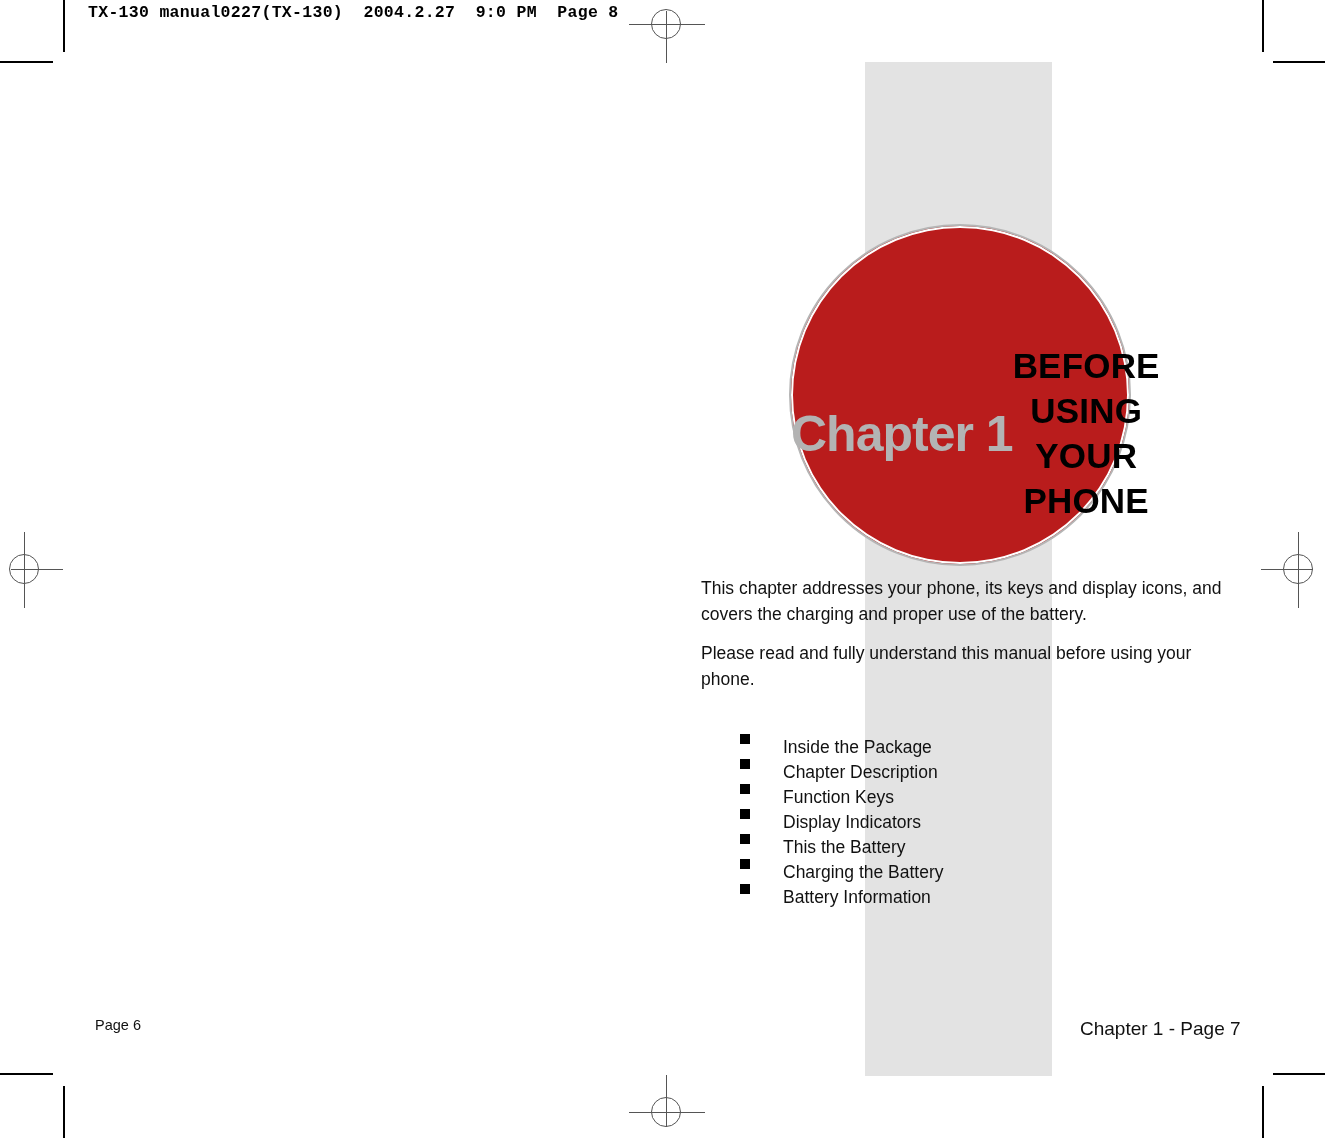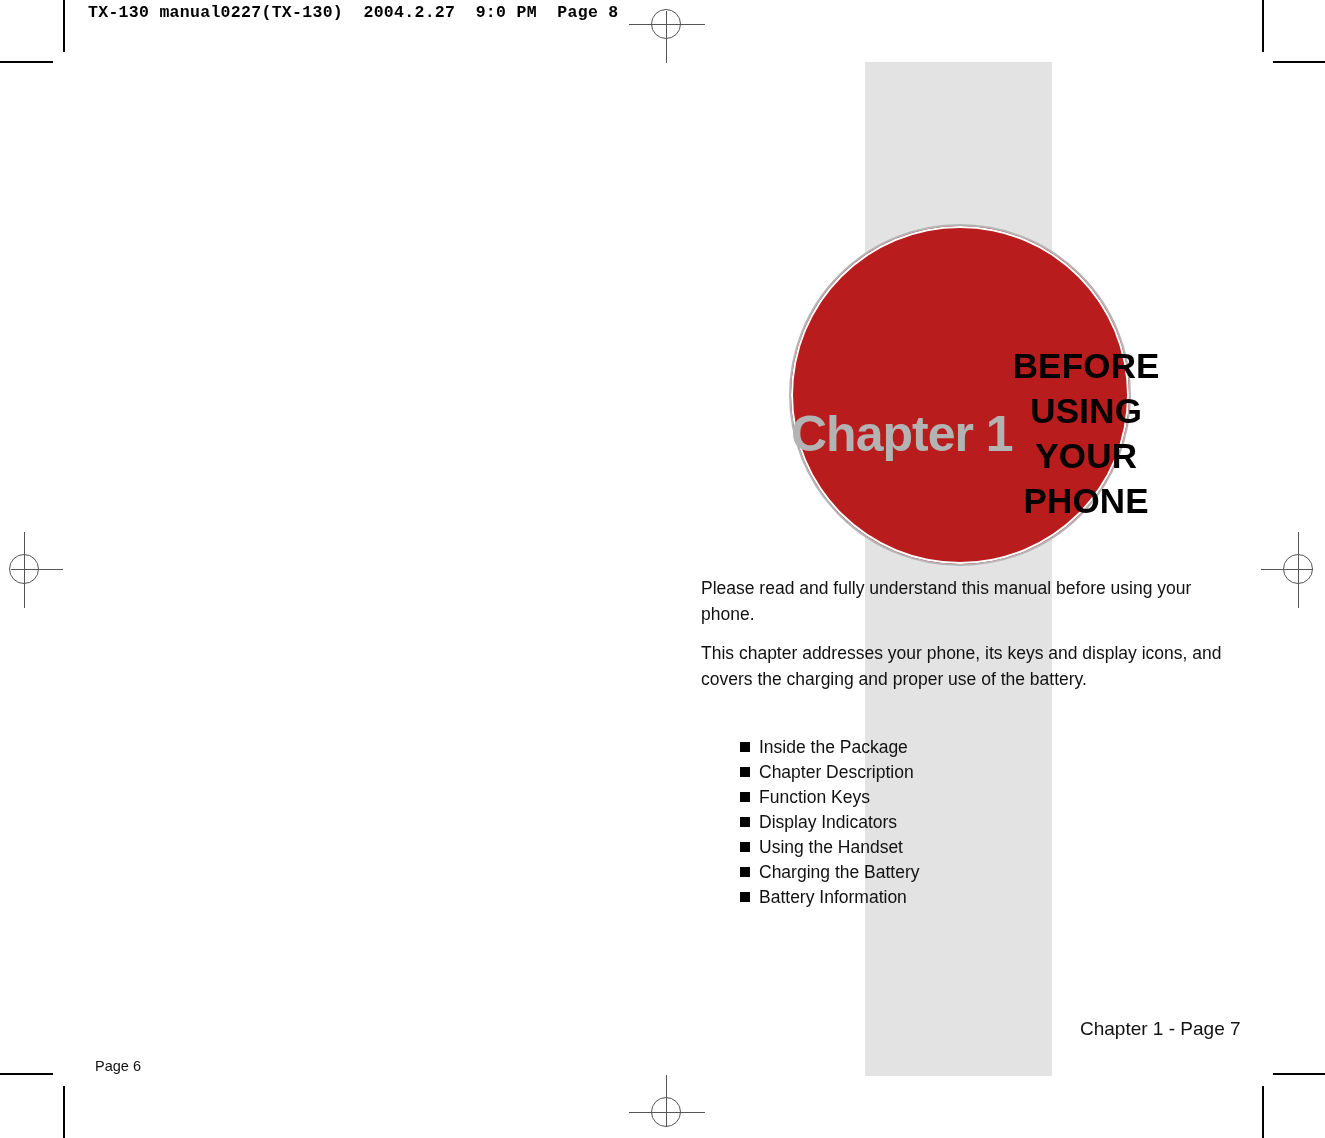--- a/index.html
+++ b/index.html
@@ -153,41 +153,41 @@
     top: 735px;
     margin: 0;
     padding: 0;
     list-style: none;
   }
   .toc-list li {
     font-size: 17.5px;
     line-height: 1.43;
     color: #111;
     display: flex;
-    align-items: center;
+    align-items: flex-start;
+    gap: 24px;
   }
   .toc-bullet {
     display: inline-block;
     width: 10px;
     height: 10px;
     background: #000;
     margin-right: 9px;
     flex: 0 0 auto;
     position: relative;
     top: -1px;
   }
 
   
   .footer-left {
     position: absolute;
     left: 95px;
     top: 1017px;
     font-size: 14.5px;
     color: #111;
-    margin-top: 41px;
   }
   .footer-right {
     position: absolute;
     left: 1080px;
     top: 1018px;
     font-size: 19px;
     color: #111;
   }
 </style>
 </head>
@@ -236,22 +236,22 @@
 
   <div class="gray-band"></div>
 
   <div class="chapter-circle">
     <div class="chapter-kicker">Chapter 1</div>
     <div class="chapter-title">BEFORE USING
 YOUR PHONE</div>
   </div>
 
   <div class="body-copy">
+    <p>This chapter addresses your phone, its keys and display icons, and covers the charging and proper use of the battery.</p>
     <p>Please read and fully understand this manual before using your phone.</p>
-    <p>This chapter addresses your phone, its keys and display icons, and covers the charging and proper use of the battery.</p>
   </div>
 
   <ul class="toc-list">
     <li>
       <span class="toc-bullet"></span>
       <span>Inside the Package</span>
     </li>
     <li>
       <span class="toc-bullet"></span>
       <span>Chapter Description</span>
@@ -259,21 +259,21 @@
     <li>
       <span class="toc-bullet"></span>
       <span>Function Keys</span>
     </li>
     <li>
       <span class="toc-bullet"></span>
       <span>Display Indicators</span>
     </li>
     <li>
       <span class="toc-bullet"></span>
-      <span>Using the Handset</span>
+      <span>This the Battery</span>
     </li>
     <li>
       <span class="toc-bullet"></span>
       <span>Charging the Battery</span>
     </li>
     <li>
       <span class="toc-bullet"></span>
       <span>Battery Information</span>
     </li>
   </ul>

